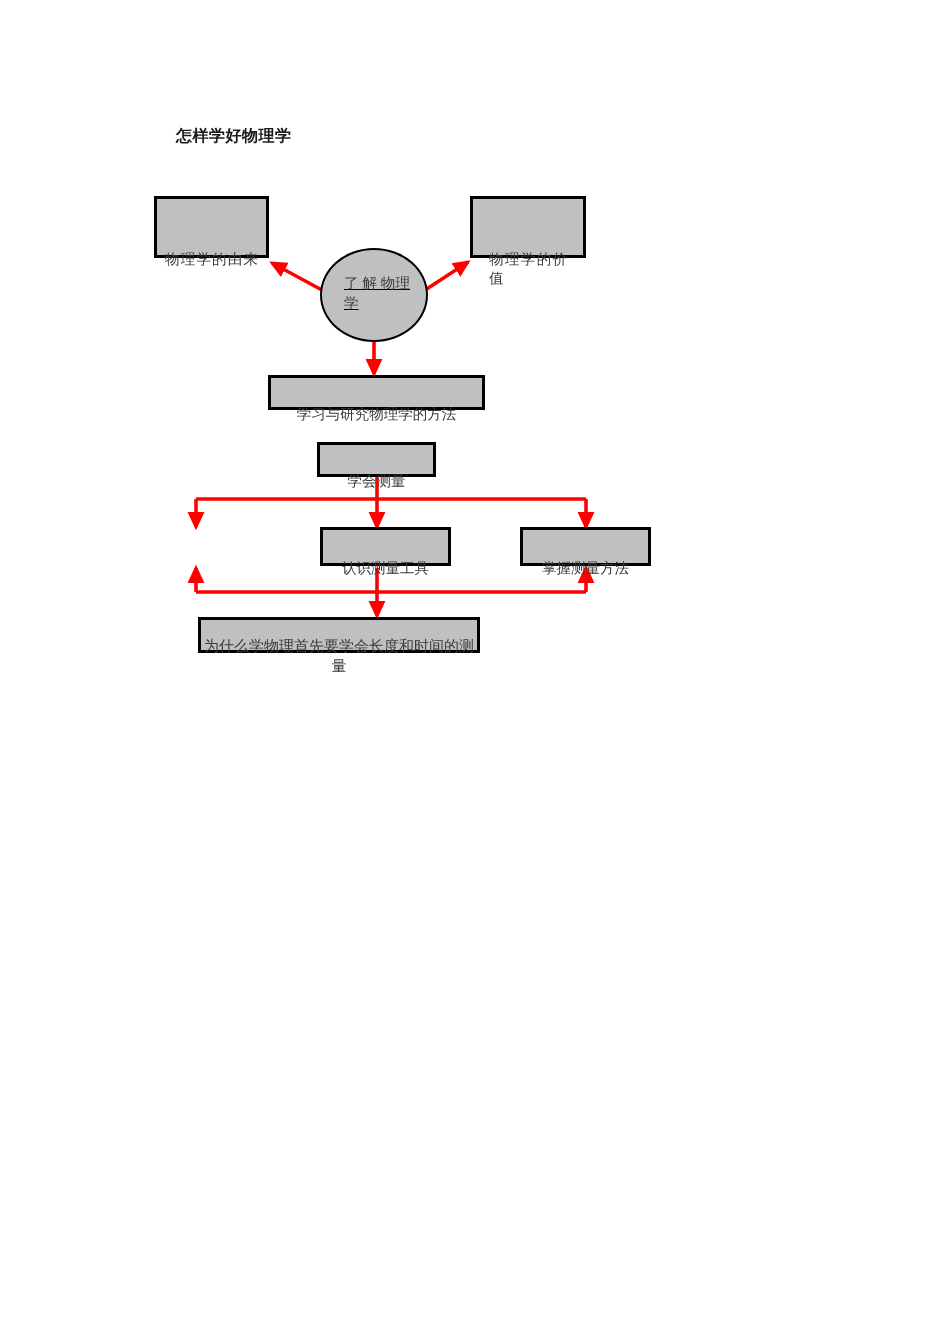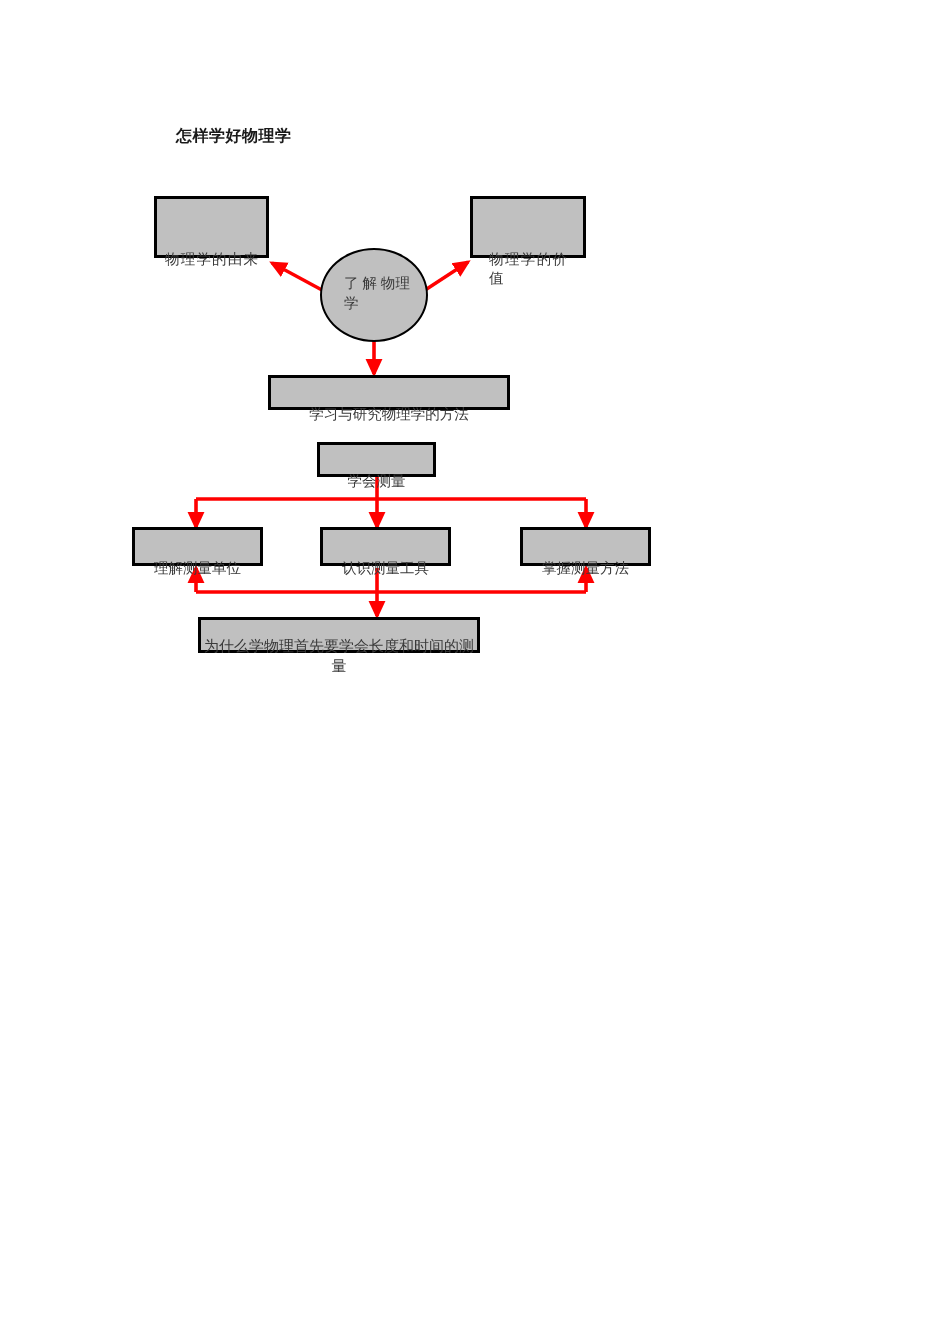--- a/index.html
+++ b/index.html
@@ -56,21 +56,21 @@
     line-height: 1.32;
     color: #3a3a3a;
     margin-top: 44px;
   }
   .box-lt { left: 154px; top: 196px; width: 115px; height: 62px;
             padding: 4px 8px; align-items: flex-start; font-size: 14.5px; }
   .box-lt .txt { text-align: justify; text-align-last: justify; padding-top: 3px; }
   .box-rt { left: 470px; top: 196px; width: 116px; height: 62px;
             padding: 4px 16px; align-items: flex-start; font-size: 14.5px; }
   .box-rt .txt { text-align: justify; text-align-last: justify; padding-top: 3px; }
-  .box-method { left: 268px; top: 375px; width: 242px; height: 35px;
+  .box-method { left: 268px; top: 375px; width: 217px; height: 35px;
                 justify-content: center; font-size: 14.5px; }
   .box-method .txt { text-align: center; }
   .box-measure { left: 317px; top: 442px; width: 119px; height: 35px;
                  justify-content: center; font-size: 14.5px; }
   .box-measure .txt { text-align: center; }
   .box-r1 { left: 132px; top: 527px; width: 131px; height: 39px;
             justify-content: center; font-size: 14.5px; }
   .box-r1 .txt { text-align: center; }
   .box-r2 { left: 320px; top: 527px; width: 131px; height: 39px;
             justify-content: center; font-size: 14.5px; }
@@ -88,20 +88,21 @@
     top: 248px;
     width: 108px;
     height: 94px;
     border-radius: 50%;
     background: #c0c0c0;
     border: 2.5px solid #000000;
     box-sizing: border-box;
     display: flex;
     align-items: center;
     justify-content: center;
+    text-decoration: underline;
   }
   .circle-node .ctxt {
     width: 66px;
     font-size: 14.5px;
     line-height: 1.35;
     color: #3a3a3a;
     text-align: justify;
     text-align-last: left;
     font-family: "Liberation Serif", "DejaVu Serif", serif;
     margin-left: 6px;
@@ -158,23 +159,20 @@
   </div>
 
   <div class="node-box box-method">
     <span class="txt">学习与研究物理学的方法</span>
   </div>
 
   <div class="node-box box-measure">
     <span class="txt">学会测量</span>
   </div>
 
-  <div class="node-box box-r1">
-    <span class="txt">理解测量单位</span>
-  </div>
 
   <div class="node-box box-r2">
     <span class="txt">认识测量工具</span>
   </div>
 
   <div class="node-box box-r3">
     <span class="txt">掌握测量方法</span>
   </div>
 
   <div class="node-box box-bottom">

